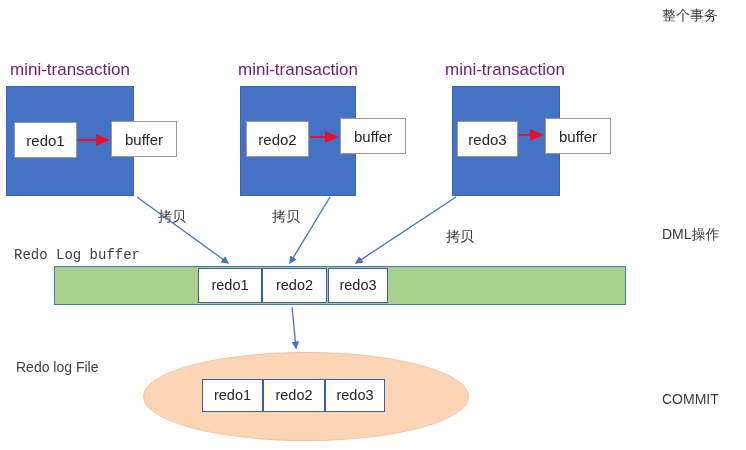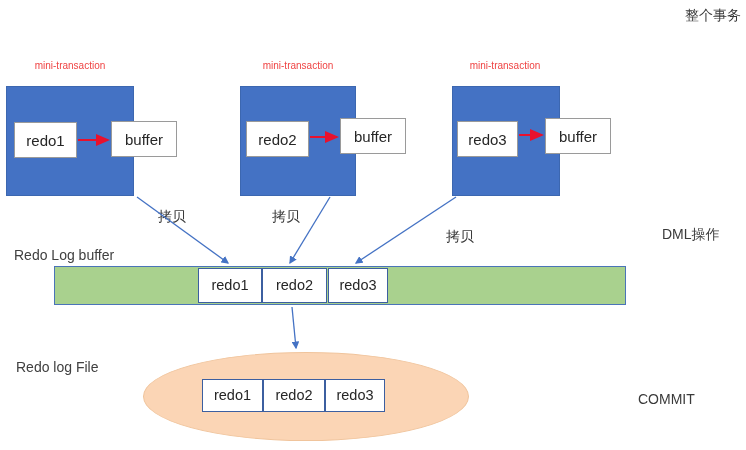--- a/index.html
+++ b/index.html
@@ -27,22 +27,22 @@
     white-space: nowrap;
     line-height: 1;
   }
   .label-cn {
     font-size: 14px;
     color: #3a3a3a;
     white-space: nowrap;
     line-height: 1;
   }
   .mt-title {
-    font-size: 10px;
-    color: #ef4444;
+    font-size: 17px;
+    color: #701a75;
     white-space: nowrap;
     text-align: center;
     line-height: 1;
   }
 
   
   .mt-block {
     background: #4472C4;
     border: 1px solid #3c67b0;
     box-sizing: border-box;
@@ -94,25 +94,25 @@
     width: 746px;
     height: 450px;
     pointer-events: none;
   }
 </style>
 </head>
 <body>
 
 <div id="canvas">
 
-  <div class="abs label-cn" style="left:662px; top:8px;margin-left:23px;">整个事务</div>
+  <div class="abs label-cn" style="left:662px; top:8px;">整个事务</div>
 
   <div class="abs label-cn" style="left:662px; top:207px;margin-top:20px;">DML操作</div>
 
-  <div class="abs label-cn" style="left:638px; top:392px;">COMMIT</div>
+  <div class="abs label-cn" style="left:662px; top:392px;">COMMIT</div>
 
   <div class="abs mt-title" style="left:6px; top:61px; width:128px;">mini-transaction</div>
 
   <div class="abs mt-block" style="left:6px; top:86px; width:128px; height:110px;"></div>
 
   <div class="abs wbox" style="left:14px; top:122px; width:63px; height:36px;">redo1</div>
 
   <div class="abs wbox" style="left:111px; top:121px; width:66px; height:36px;">buffer</div>
 
   <div class="abs mt-title" style="left:234px; top:61px; width:128px;">mini-transaction</div>
@@ -130,21 +130,21 @@
   <div class="abs wbox" style="left:457px; top:121px; width:61px; height:36px;">redo3</div>
 
   <div class="abs wbox" style="left:545px; top:118px; width:66px; height:36px;">buffer</div>
 
   <div class="abs label-cn" style="left:158px; top:209px;">拷贝</div>
 
   <div class="abs label-cn" style="left:272px; top:209px;">拷贝</div>
 
   <div class="abs label-cn" style="left:446px; top:229px;">拷贝</div>
 
-  <div class="abs label" style="left:14px; top:248px;">Redo Log buffer</div>
+  <div class="abs label" style="left:14px; top:248px;font-family:Liberation Mono, monospace;">Redo Log buffer</div>
 
   <div class="abs green-bar" style="left:54px; top:266px; width:572px; height:39px;"></div>
 
   <div class="abs rbox" style="left:198px; top:268px; width:64px; height:35px;">redo1</div>
 
   <div class="abs rbox" style="left:262px; top:268px; width:65px; height:35px;">redo2</div>
 
   <div class="abs rbox" style="left:328px; top:268px; width:60px; height:35px;">redo3</div>
 
   <div class="abs label" style="left:16px; top:360px;">Redo log File</div>

